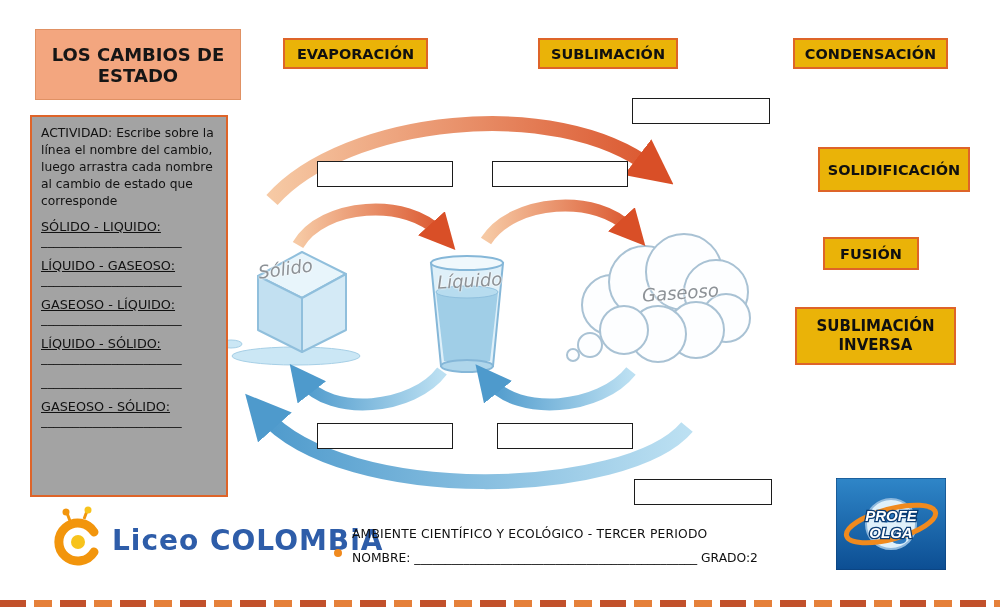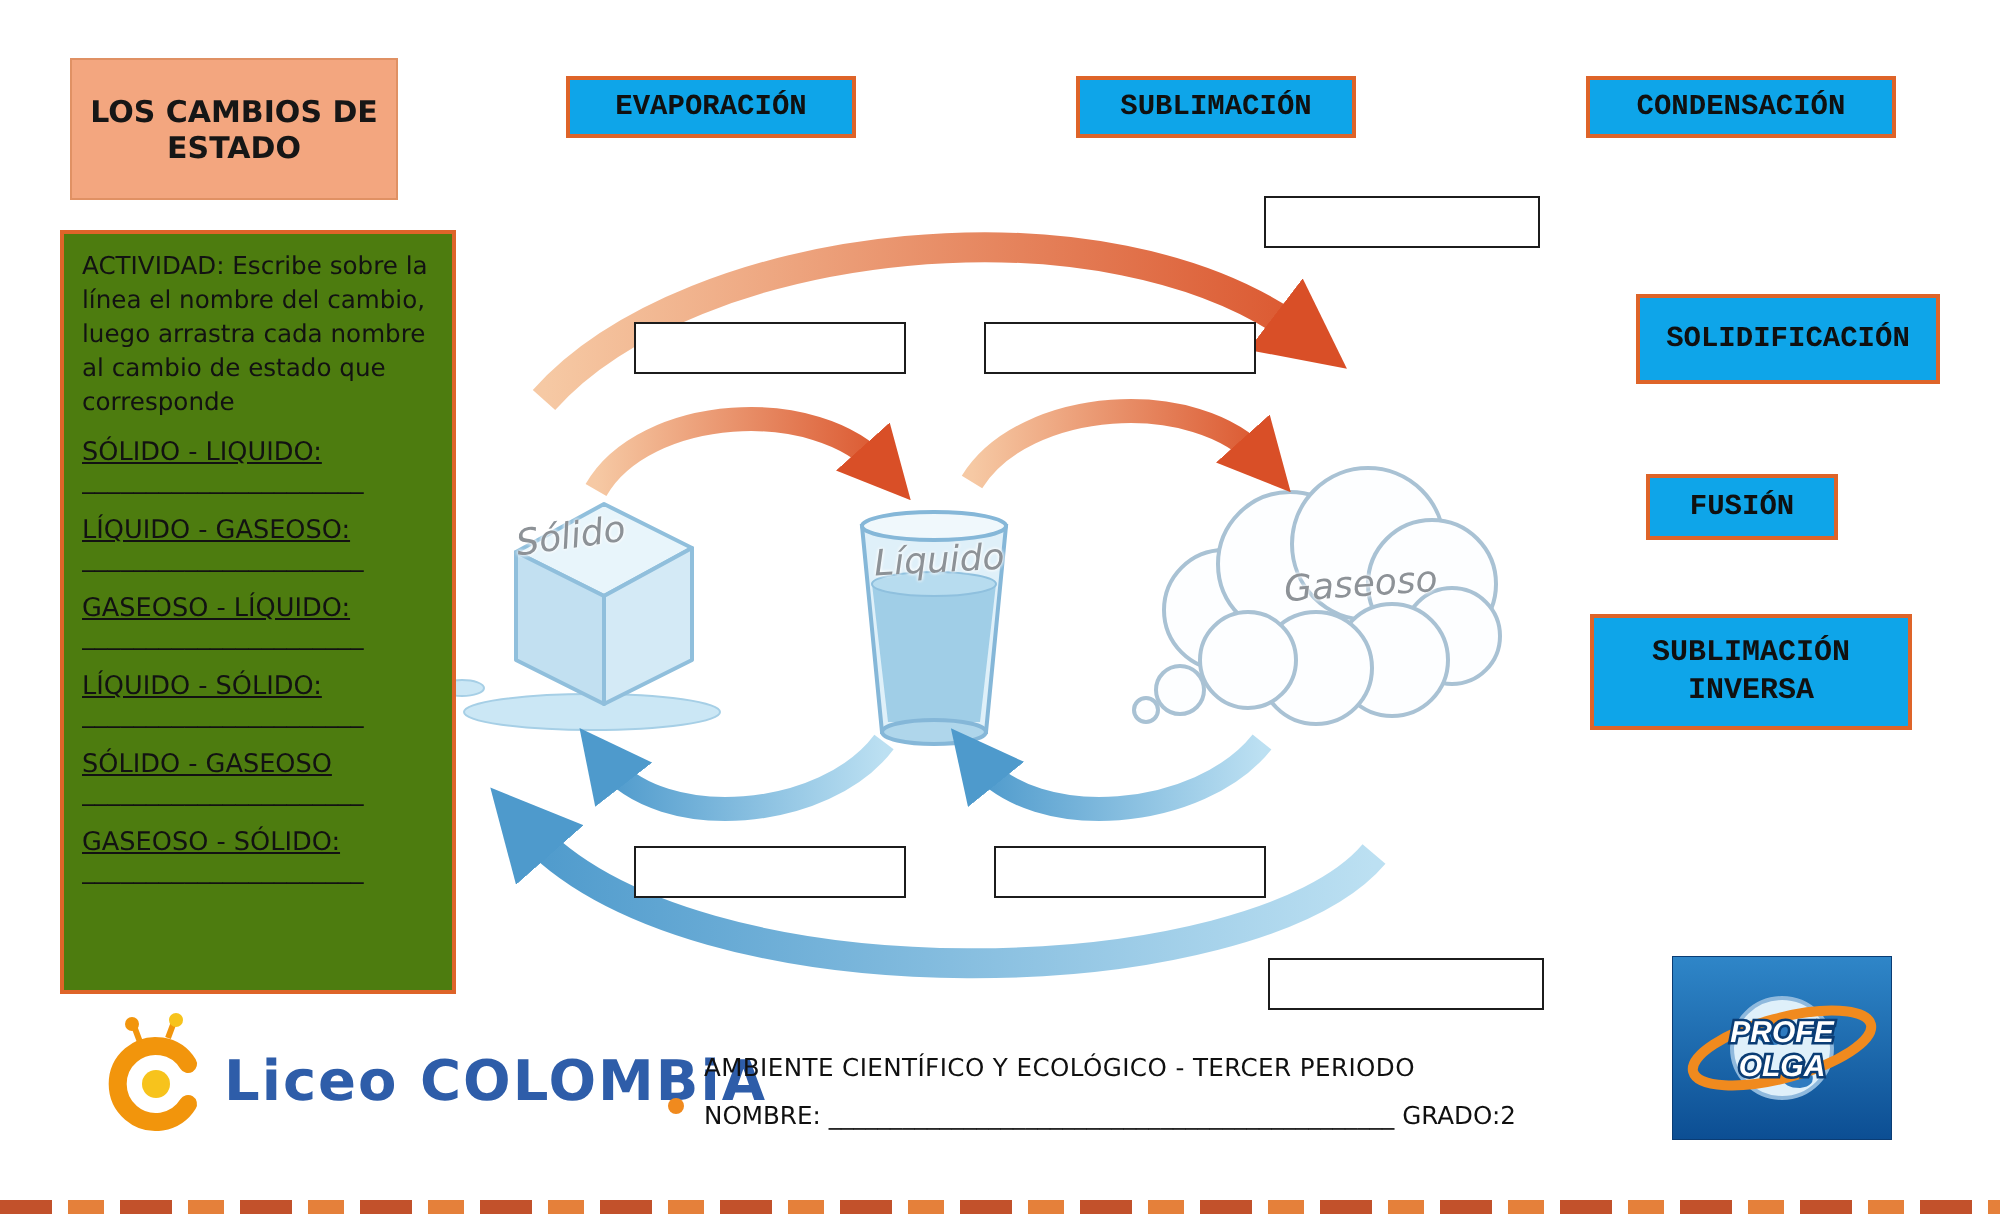--- a/index.html
+++ b/index.html
@@ -3,36 +3,36 @@
 <meta charset="utf-8">
 <style>
   * { margin:0; padding:0; box-sizing:border-box; }
   html,body { width:1000px; height:607px; }
   body {
     position:relative; overflow:hidden; background:#fff;
     font-family:"DejaVu Sans","Liberation Sans",sans-serif; color:#111;
   }
 
   #title-box {
-    position:absolute; left:35px; top:29px; width:164px; height:71px;
+    position:absolute; left:35px; top:29px; width:206px; height:71px;
     background:#F3A67F; border:1px solid #E09164; z-index:2;
     display:flex; align-items:center; justify-content:center;
-    font-size:15px; font-weight:600; color:#161616; text-align:center;
+    font-size:18px; font-weight:600; color:#161616; text-align:center;
   }
 
   .dragbox {
-    position:absolute; background:#0ea5e9; border:2px solid #DE6429; z-index:6;
+    position:absolute; background:#eab308; border:2px solid #DE6429; z-index:6;
     display:flex; align-items:center; justify-content:center; text-align:center;
-    font-size:14.5px; font-weight:600; color:#101010; cursor:grab;font-family:Liberation Mono, monospace;
+    font-size:14.5px; font-weight:600; color:#101010; cursor:grab;
   }
   .dragbox.two-line { flex-direction:column; line-height:1.3; font-size:15px; }
 
   #activity-box {
     position:absolute; left:30px; top:115px; width:198px; height:382px;
-    border:2px solid #DE6429; background:#4d7c0f; padding:8px 9px 4px 9px; z-index:2;
+    border:2px solid #DE6429; background:#a3a3a3; padding:8px 9px 4px 9px; z-index:2;
   }
   .instructions { font-size:12.3px; line-height:1.38; color:#121212; margin-bottom:9px; }
   .act-label { font-size:12.8px; color:#121212; white-space:nowrap;text-decoration:underline; }
   .act-line  { font-size:12.8px; color:#121212; height:17px; line-height:1.1;
                white-space:nowrap; overflow:hidden; margin-bottom:7px; cursor:text; }
 
   .dropbox {
     position:absolute; background:#fff; border:1.5px solid #1c1c1c; z-index:5; cursor:pointer;
   }
 
@@ -146,21 +146,20 @@
   </div>
   <div>
     <div class="act-label">GASEOSO - LÍQUIDO:</div>
     <div class="act-line">______________________</div>
   </div>
   <div>
     <div class="act-label">LÍQUIDO - SÓLIDO:</div>
     <div class="act-line">______________________</div>
   </div>
   <div>
-    <div class="act-label">SÓLIDO - GASEOSO</div>
     <div class="act-line">______________________</div>
   </div>
   <div>
     <div class="act-label">GASEOSO - SÓLIDO:</div>
     <div class="act-line">______________________</div>
   </div>
 </div>
 
 <div class="dropbox" style="left:632px;top:98px;width:138px;height:26px"></div>
 <div class="dropbox" style="left:317px;top:161px;width:136px;height:26px"></div>

